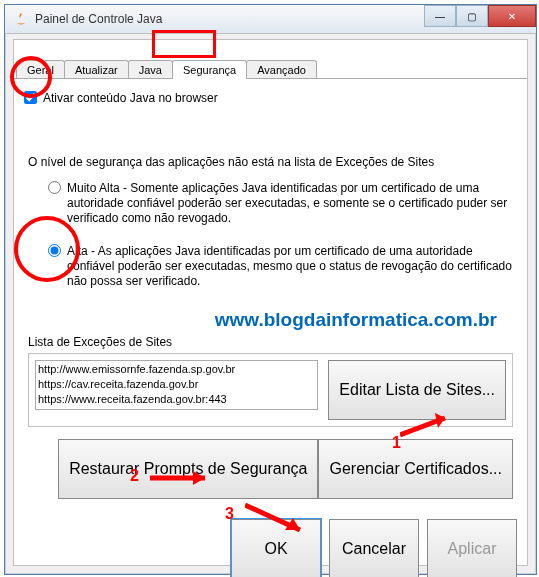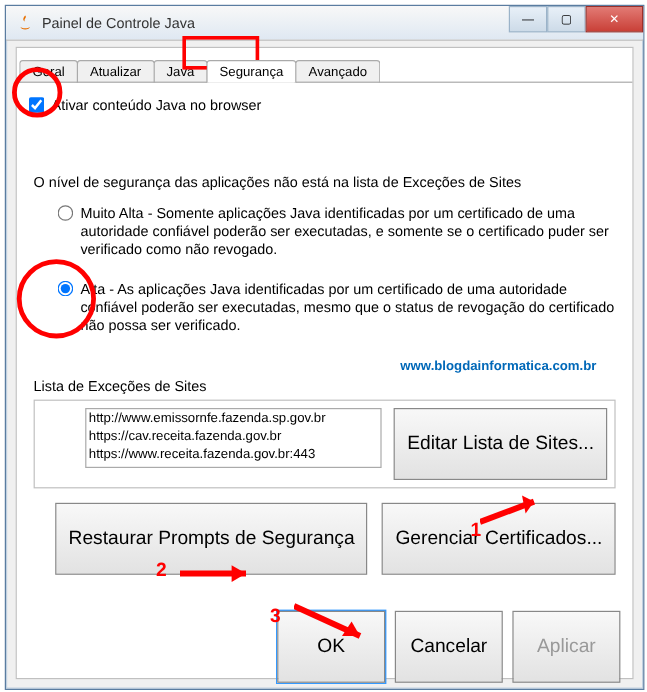--- a/index.html
+++ b/index.html
@@ -66,21 +66,21 @@
     left: 8px;
     top: 34px;
     right: 8px;
     bottom: 8px;
     background: #fff;
     border: 1px solid #c0c0c0;
   }
   .tabs {
     display: flex;
     padding-left: 2px;
-    margin-top: 10px;
+    margin-top: 20px;
   }
   .tab {
     padding: 3px 10px;
     border: 1px solid #aaa;
     border-bottom: none;
     background: #f0f0f0;
     margin-right: -1px;
     border-radius: 3px 3px 0 0;
     font-size: 11px;
     position: relative;
@@ -113,42 +113,41 @@
     display: flex;
     align-items: flex-start;
   }
   .radio-block .rlabel {
     flex: 1;
     line-height: 1.25;
   }
   .watermark {
     color: #0068b8;
     font-weight: bold;
-    font-size: 11px;
+    font-size: 19px;
     text-align: right;
     padding-right: 20px;
     margin: 20px 0 4px;
   }
   .group-label {
     margin: 4px 0 4px 4px;
   }
   .group-box {
     border: 1px solid #c0c0c0;
     padding: 6px;
     margin: 0 4px 12px 4px;
   }
   .group-desc {
     margin-bottom: 4px;
     line-height: 1.2;
   }
   .site-row {
     display: flex;
     align-items: flex-start;
     gap: 10px;
-    margin-left: 36px;
   }
   .site-list {
     flex: 1;
     border: 1px solid #aaa;
     background: #fff;
     height: 46px;
     overflow: hidden;
     font-size: 11px;
     line-height: 1.35;
     padding: 1px 2px;
@@ -267,21 +266,21 @@
             <div>http://www.emissornfe.fazenda.sp.gov.br</div>
             <div>https://cav.receita.fazenda.gov.br</div>
             <div>https://www.receita.fazenda.gov.br:443</div>
           </div>
           <div class="btn" style="min-width:130px;">Editar Lista de Sites...</div>
         </div>
       </div>
 
       <div class="lower-btns">
         <div class="btn" style="min-width:175px;">Restaurar Prompts de Segurança</div>
-        <div class="btn" style="min-width:140px;margin-left:12px;">Gerenciar Certificados...</div>
+        <div class="btn" style="min-width:140px;">Gerenciar Certificados...</div>
       </div>
 
       <div class="dialog-btns">
         <div class="btn default">OK</div>
         <div class="btn">Cancelar</div>
         <div class="btn disabled">Aplicar</div>
       </div>
 
     </div>
   </div>

